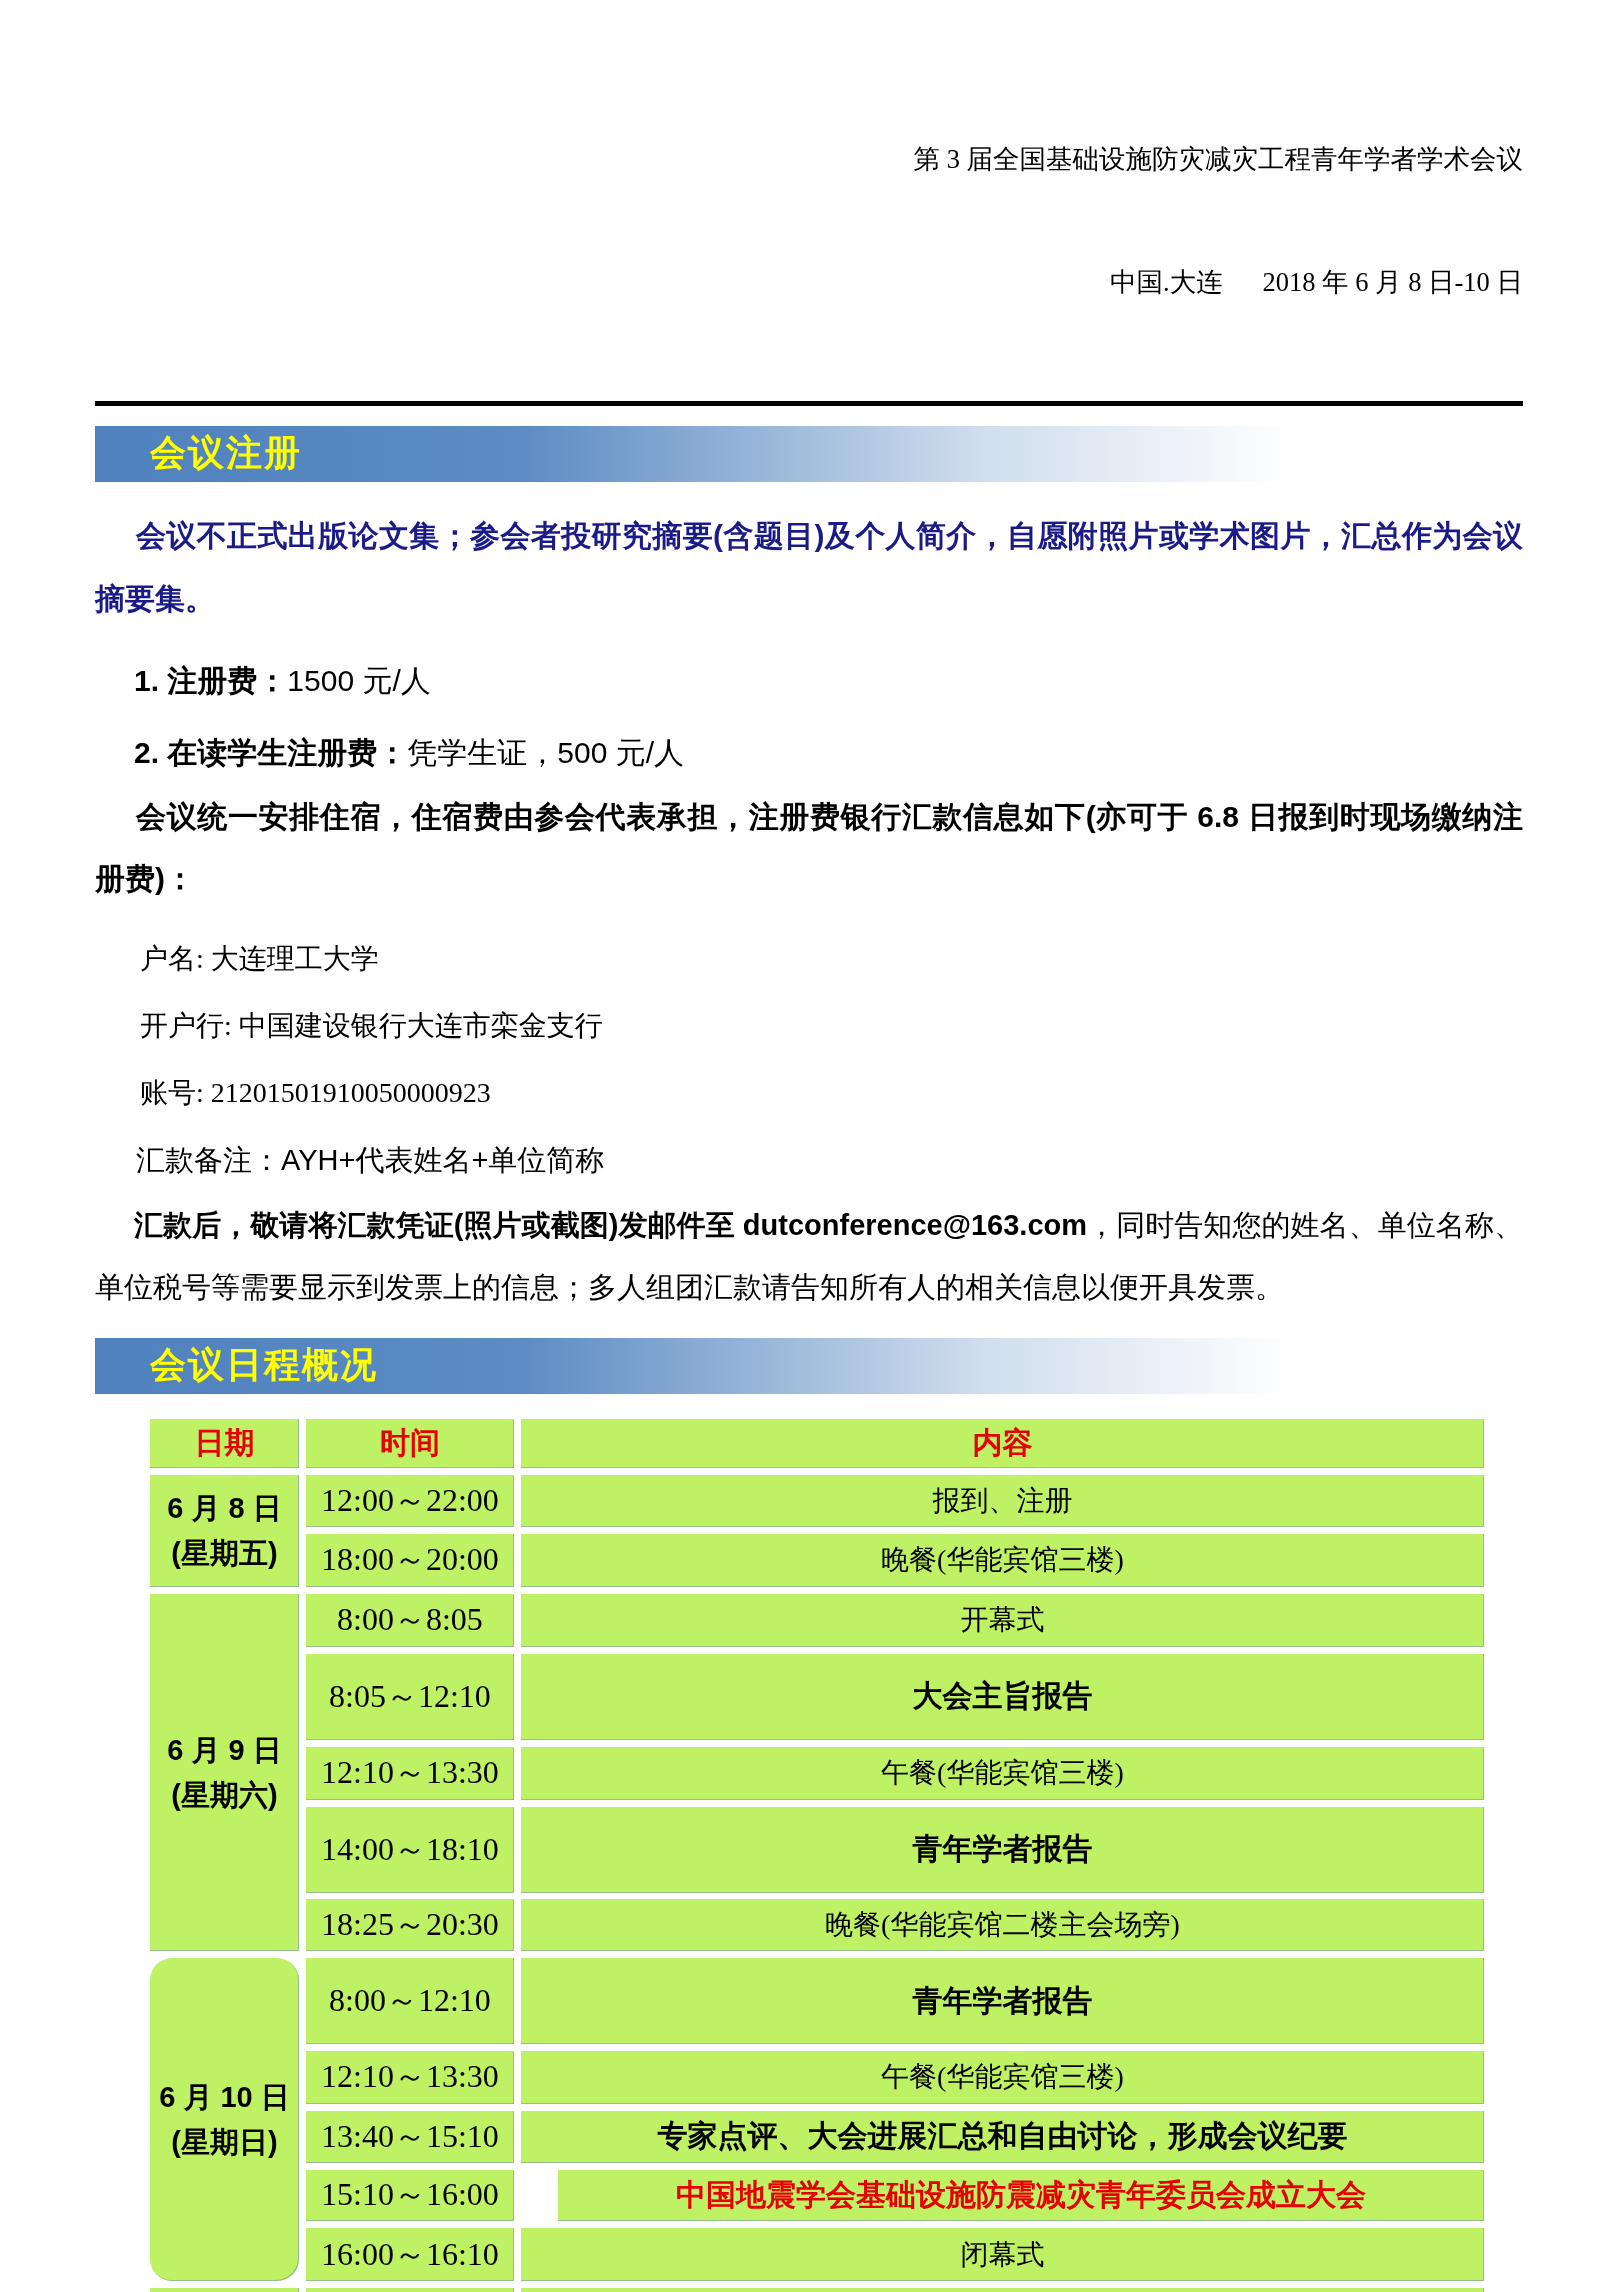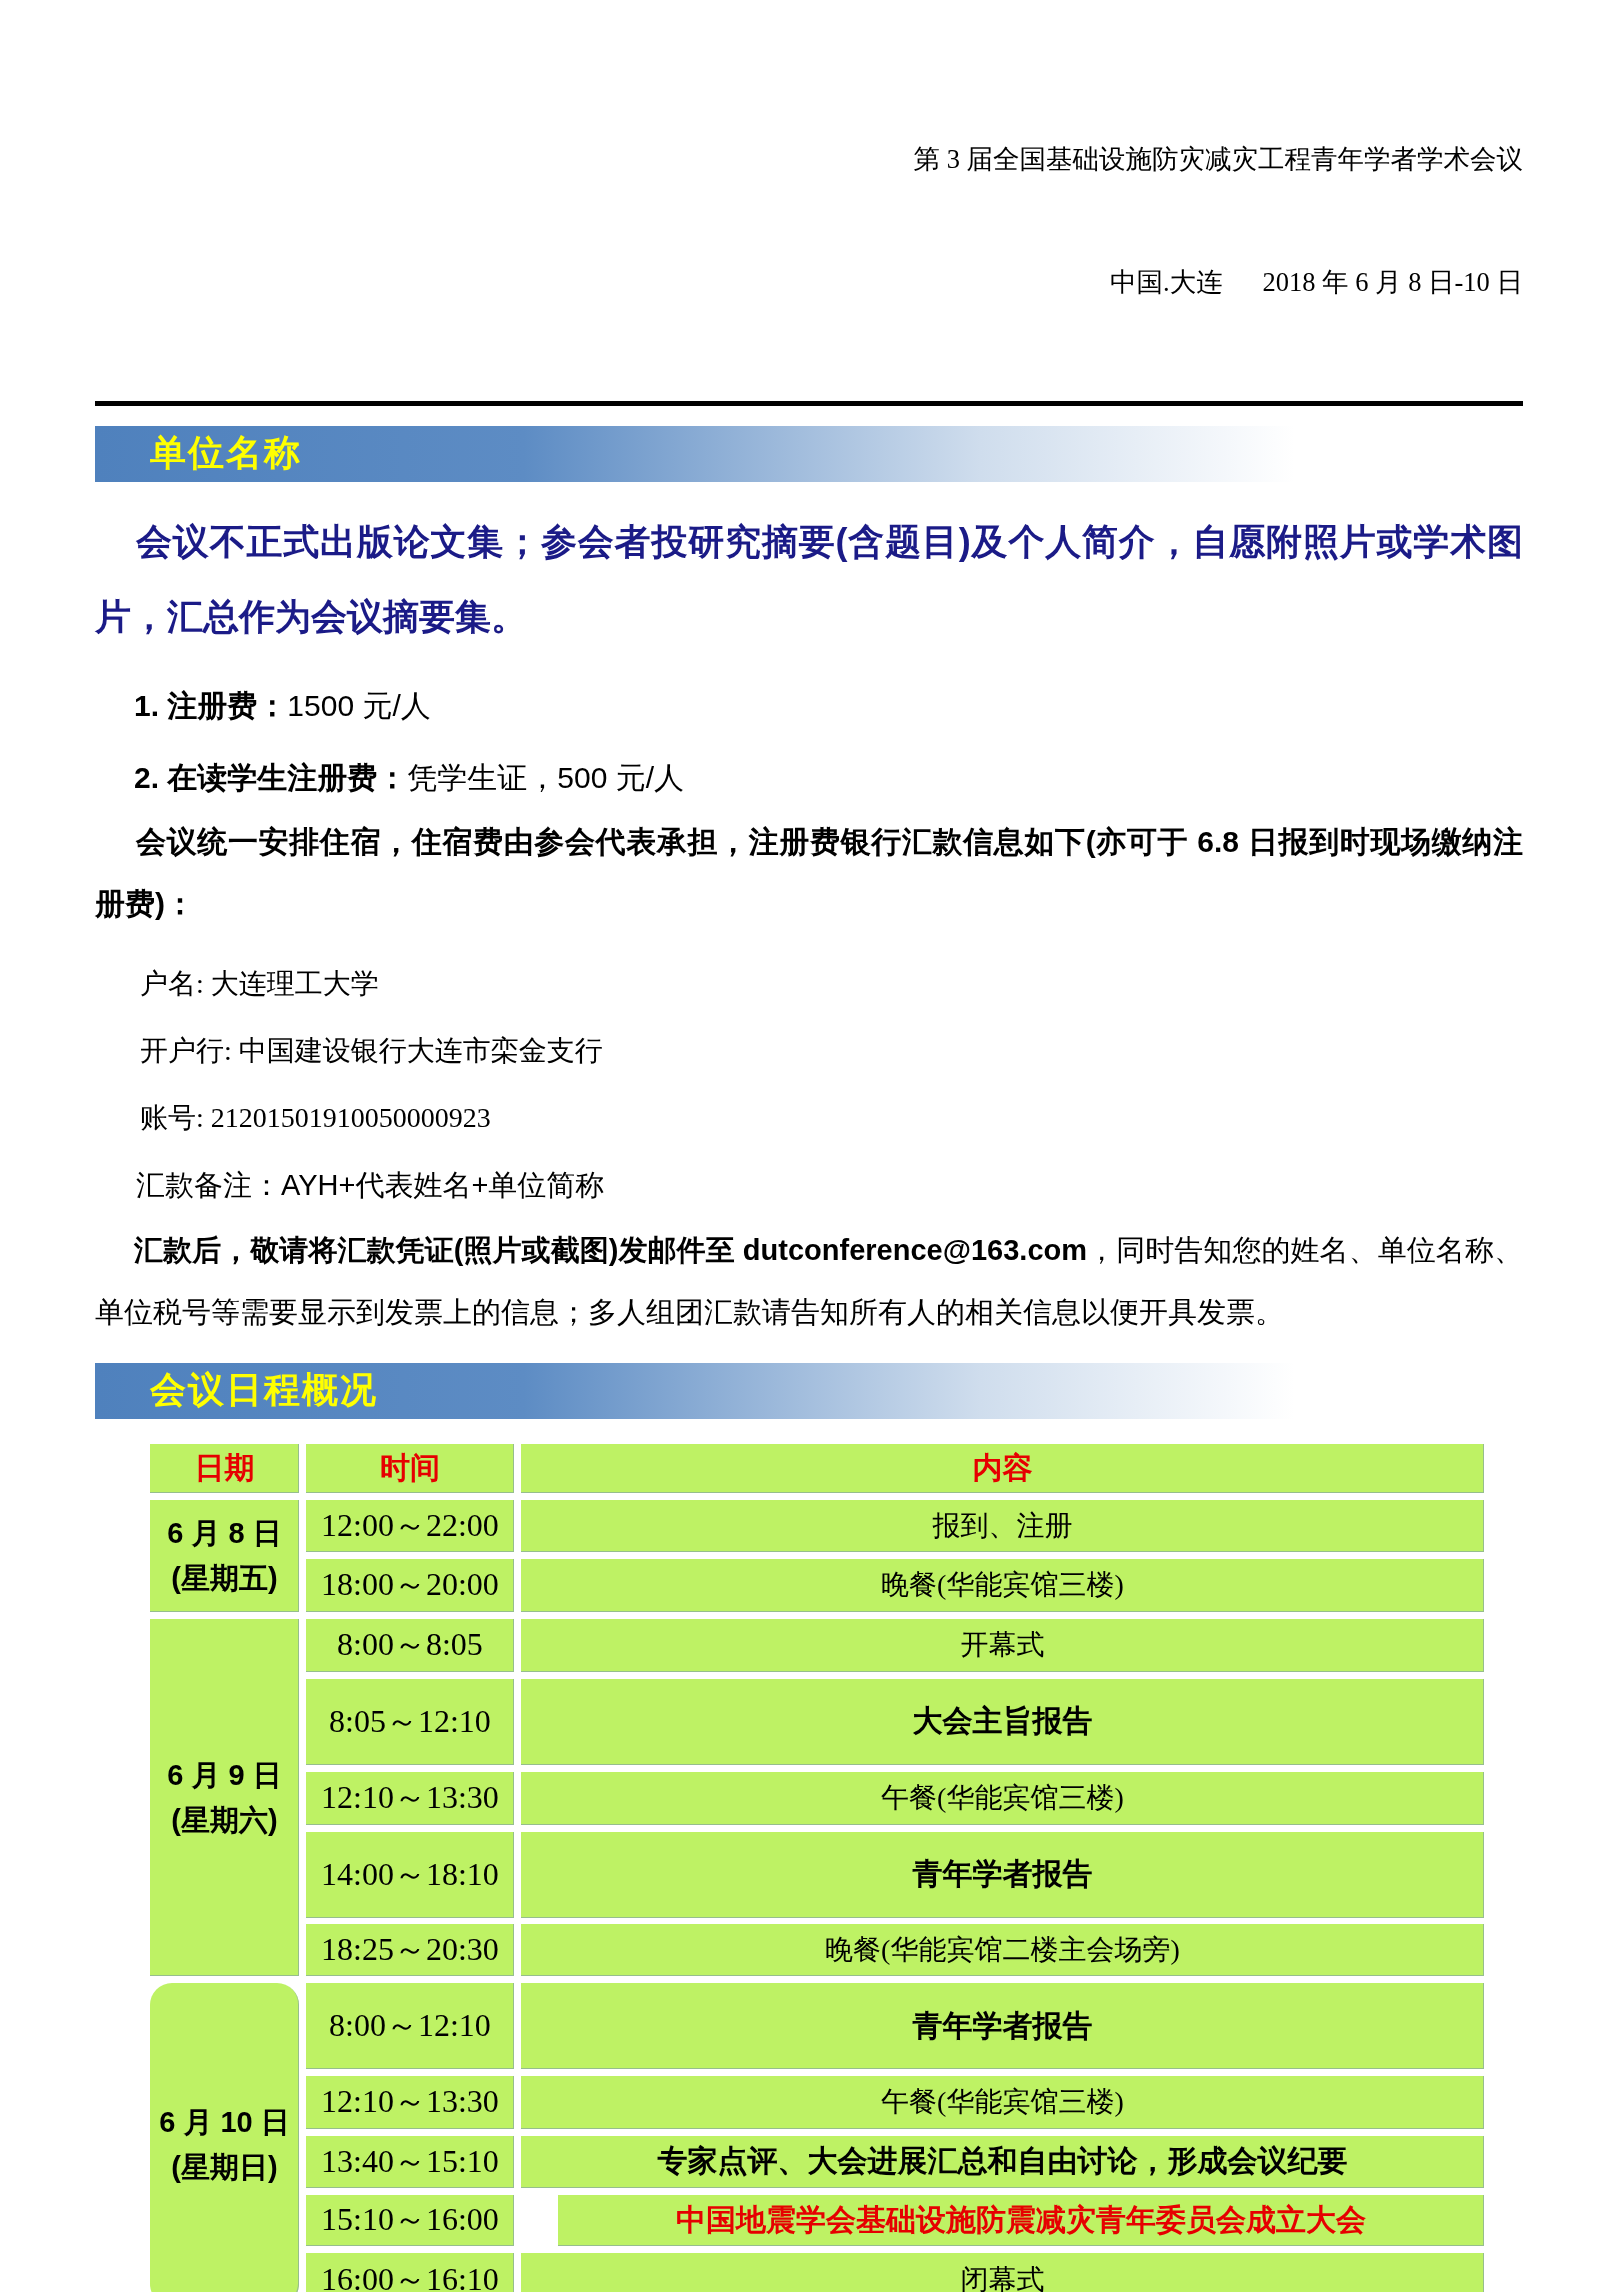--- a/index.html
+++ b/index.html
@@ -12,21 +12,21 @@
   
   .doc-header{text-align:right;font-family:"Liberation Serif", serif;font-size:26.5px;line-height:1.55;white-space:pre-wrap;}
   .rule{height:4.9px;background:#000;margin-top:15.7px;}
 
   
   .section-bar{margin-top:19.6px;height:56px;display:flex;align-items:center;
     background:linear-gradient(to right,#4f81bd 0%,#5d8cc4 30%,#cfdded 62%,#ffffff 84%);}
   .section-bar .bar-title{color:#ffff00;font-weight:bold;font-size:36px;padding-left:55px;letter-spacing:2px;}
 
   
-  .para-blue{color:#1b1b87;font-weight:bold;font-size:36px;line-height:2.08;text-indent:41px;margin:23.5px 0 0;text-align:justify;}
+  .para-blue{color:#1b1b87;font-weight:bold;font-size:30px;line-height:2.08;text-indent:41px;margin:23.5px 0 0;text-align:justify;}
   .fee-item{font-size:30px;margin:31px 0 0;padding-left:39px;}
   .fee-item .fee-label{font-weight:bold;}
   .para-bold{font-weight:bold;font-size:30px;line-height:2.08;text-indent:41px;margin:11.8px 0 0;text-align:justify;}
   .bank-line{font-family:"Liberation Serif", serif;font-size:28px;margin:29px 0 0;padding-left:45px;}
   .remark-line{font-size:29px;margin:29px 0 0;padding-left:41px;}
   .para-mixed{font-size:29px;line-height:2.14;text-indent:39px;margin:13.7px 0 0;text-align:justify;}
   .para-mixed .bold-run{font-weight:bold;}
 
   
   .sched{margin:25.5px 39px 0 55px;display:grid;grid-template-columns:149px 208px 1fr;gap:6.9px;}
@@ -47,21 +47,21 @@
 
 <div class="page">
 
   <div class="doc-header">
     <div>第 3 届全国基础设施防灾减灾工程青年学者学术会议</div>
     <div>中国.大连      2018 年 6 月 8 日-10 日</div>
   </div>
   <div class="rule"></div>
 
   <div class="section-bar">
-    <span class="bar-title">单位名称</span>
+    <span class="bar-title">会议注册</span>
   </div>
 
   <p class="para-blue">会议不正式出版论文集；参会者投研究摘要(含题目)及个人简介，自愿附照片或学术图片，汇总作为会议摘要集。</p>
 
   <p class="fee-item">
     <span class="fee-label">1. 注册费：</span><span>1500 元/人</span>
   </p>
   <p class="fee-item">
     <span class="fee-label">2. 在读学生注册费：</span><span>凭学生证，500 元/人</span>
   </p>

